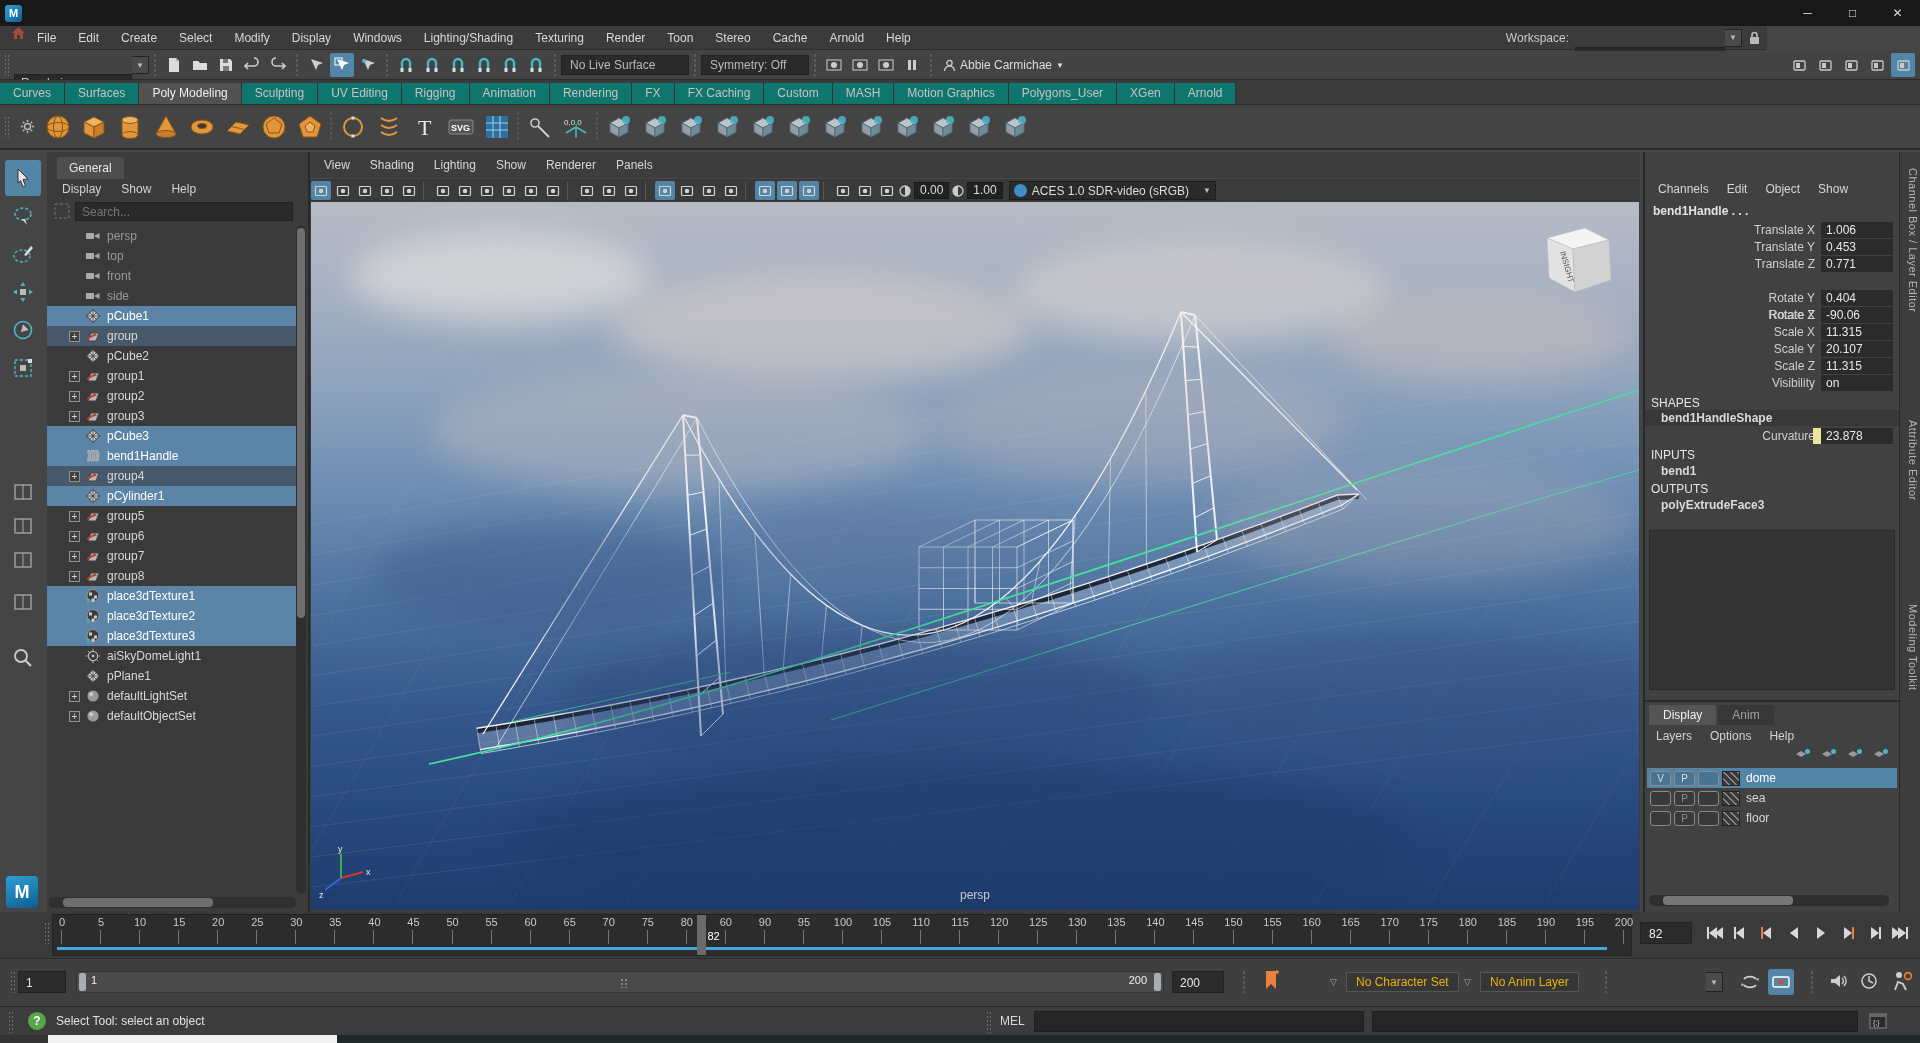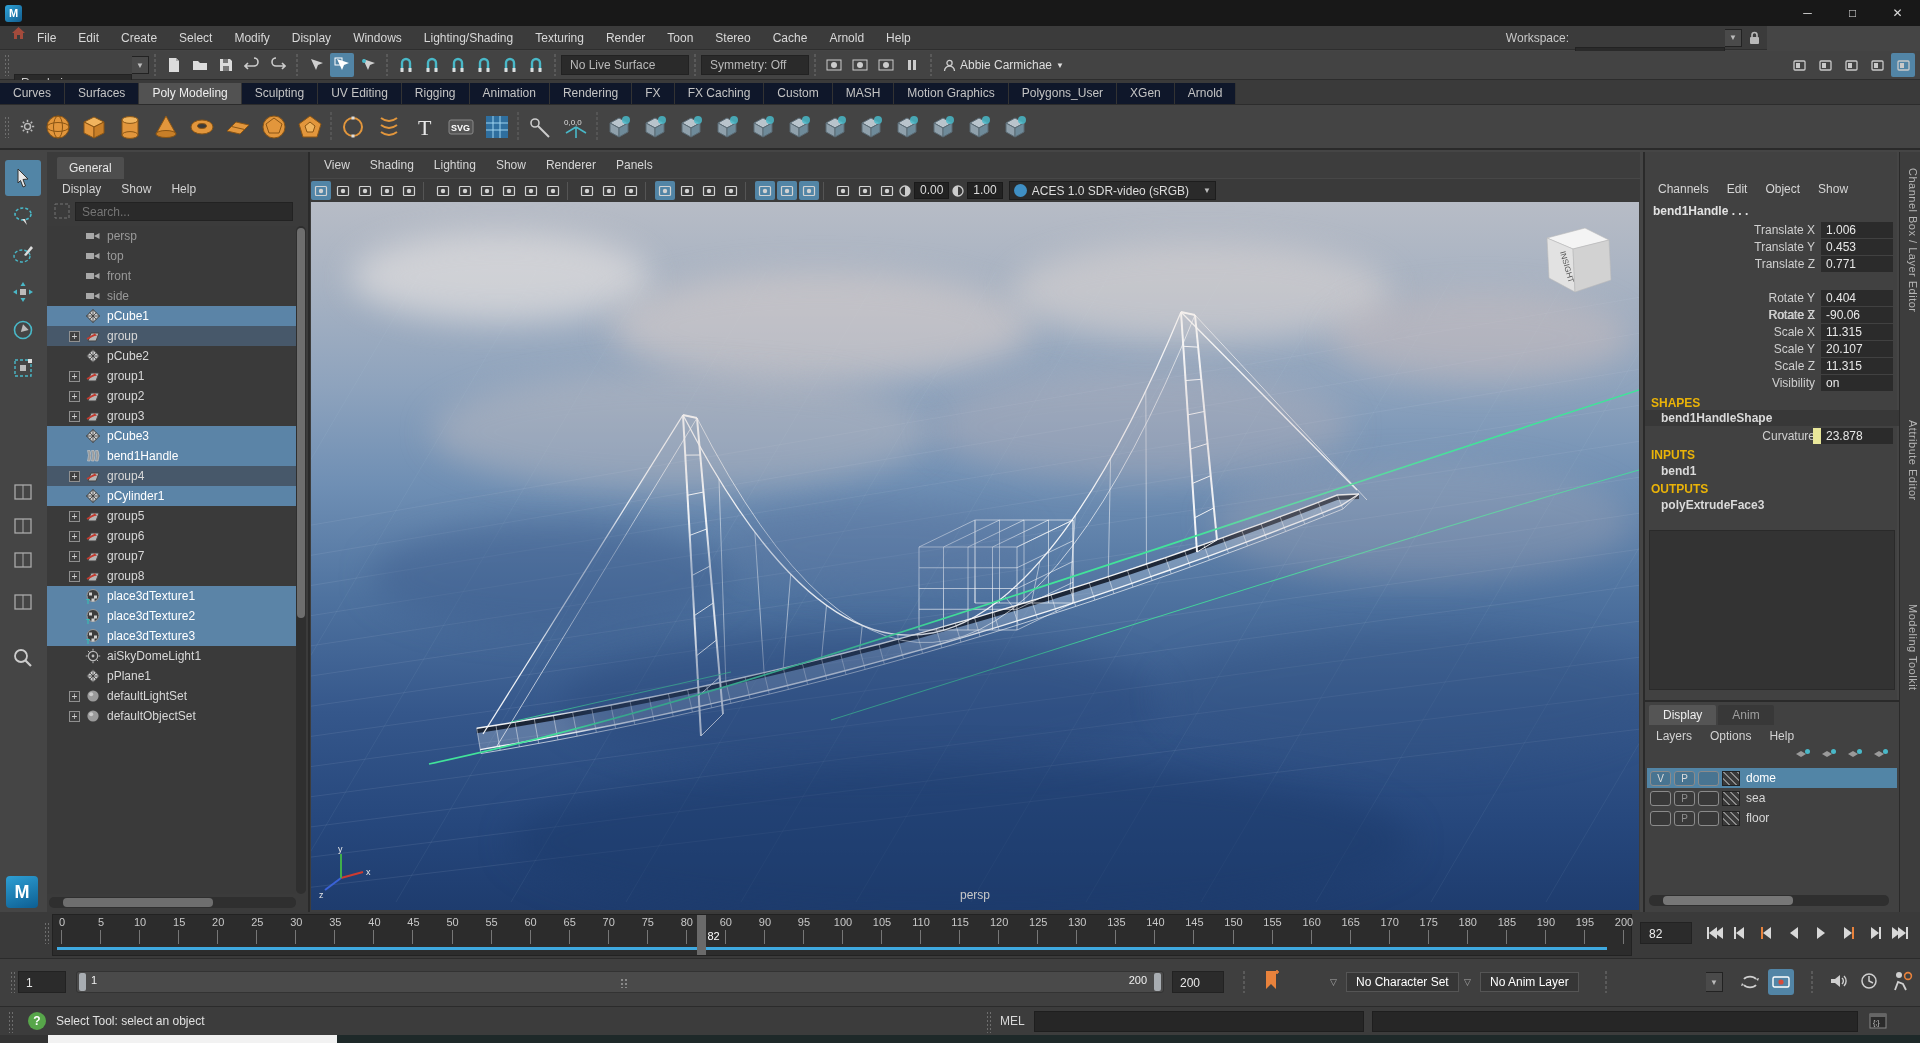--- a/index.html
+++ b/index.html
@@ -22,21 +22,21 @@
   #statusline { left:0; top:51px; width:1920px; height:29px; background:#434343; border-bottom:1px solid #2c2c2c; display:flex; align-items:center; }
   .grip { width:6px; height:22px; margin:0 4px; background-image:radial-gradient(#6e6e6e 1px, transparent 1px); background-size:3px 4px; }
   .sep-collapse { width:8px; height:22px; margin:0 2px; background-image:linear-gradient(#5a5a5a 60%, transparent 0); background-size:2px 5px; background-repeat:repeat-y; background-position:3px 0; }
   .sicon { width:24px; height:24px; margin:0 1px; border-radius:2px; display:flex; align-items:center; justify-content:center; }
   .sicon svg { display:block; }
   .sicon.hl { background:#5285a6; }
   .statfield { background:#2a2a2a; border:1px solid #222; height:20px; line-height:18px; padding:0 8px; color:#b9b9b9; }
   .userchip { display:flex; align-items:center; color:#ddd; gap:4px; padding:0 6px; }
   
   #shelftabs { left:0; top:80px; width:1920px; height:25px; background:#3a3a3a; display:flex; align-items:flex-end; border-bottom:1px solid #2c2c2c; }
-  .shelftab { padding:4px 13px; color:#c4c4c4; background:#0f172a; border-right:1px solid #333; height:21px; line-height:13px; }
+  .shelftab { padding:4px 13px; color:#c4c4c4; background:#0f766e; border-right:1px solid #333; height:21px; line-height:13px; }
   .shelftab.active { background:#525252; color:#eee; }
   #shelficons { left:0; top:105px; width:1920px; height:45px; background:#444; display:flex; align-items:center; border-bottom:2px solid #2a2a2a; }
   .shicon { width:34px; height:34px; margin:0 1px; display:flex; align-items:center; justify-content:center; }
   .shsep { width:7px; height:30px; background-image:linear-gradient(#555 60%, transparent 0); background-size:2px 5px; background-repeat:repeat-y; background-position:2px 0; }
   
   #toolbox { left:0; top:152px; width:47px; height:760px; background:#454545; }
   .tbicon { position:absolute; left:5px; width:36px; height:36px; border-radius:3px; display:flex; align-items:center; justify-content:center; }
   .tbicon.active { background:#5285a6; }
   #mayalogo { position:absolute; left:6px; width:32px; height:32px; border-radius:4px; background:linear-gradient(160deg,#2e9fd4,#0d5e92); color:#fff; display:flex; align-items:center; justify-content:center; font-weight:bold; font-size:18px; }
   
@@ -72,21 +72,21 @@
   .cloud { position:absolute; border-radius:50%; filter:blur(16px); }
   #persp-label { position:absolute; left:0; right:0; bottom:8px; text-align:center; color:#c9c9c9; font-size:12px; }
   
   #channelbox { left:1643px; top:152px; width:254px; height:760px; background:#414141; border-left:2px solid #2a2a2a; }
   #cb-menu { position:absolute; left:4px; top:28px; display:flex; }
   #cb-menu span { padding:2px 9px; color:#d6d6d6; }
   #cb-node { position:absolute; left:8px; top:52px; color:#e2e2e2; font-weight:bold; }
   .cbrow { position:absolute; left:0; width:254px; height:17px; }
   .cbrow .lbl { position:absolute; right:84px; top:1px; color:#cfcfcf; }
   .cbrow .val { position:absolute; left:176px; top:0; width:72px; height:16px; background:#2b2b2b; color:#e8e8e8; padding:0 5px; line-height:16px; }
-  .cbsection { position:absolute; left:6px; color:#eab308; font-weight:bold; }
+  .cbsection { position:absolute; left:6px; color:#e5e5e5; font-weight:normal; }
   .cbsub { position:absolute; left:16px; color:#dadada; font-weight:bold; }
   #cb-empty { position:absolute; left:4px; top:378px; width:246px; height:160px; background:#333; border:1px solid #2a2a2a; }
   
   #layered { position:absolute; left:0; top:548px; width:254px; height:212px; border-top:2px solid #2a2a2a; background:#414141; }
   .laytab { padding:3px 14px; color:#9f9f9f; background:#383838; border-radius:2px 2px 0 0; margin-right:2px; }
   .laytab.active { background:#555; color:#eee; }
   #lay-menu span { padding:2px 9px; color:#d2d2d2; }
   .layrow { position:relative; height:20px; display:flex; align-items:center; color:#d8d8d8; }
   .layrow.selected { background:#5285a6; color:#fff; }
   .laybox { width:21px; height:15px; border:1px solid #8b8b8b; border-radius:3px; margin-left:3px; font-size:10px; color:#ddd; text-align:center; line-height:13px; background:rgba(0,0,0,.12); }
@@ -111,21 +111,21 @@
   #playbtns { position:absolute; left:1700px; top:8px; display:flex; gap:1px; }
   .pbtn { width:26px; height:26px; display:flex; align-items:center; justify-content:center; border-radius:2px; }
   
   #rangerow { left:0; top:958px; width:1920px; height:48px; background:#3f3f3f; border-top:1px solid #2b2b2b; }
   .rfield { position:absolute; top:12px; height:22px; background:#2b2b2b; border:1px solid #222; color:#e8e8e8; line-height:22px; padding:0 7px; }
   #rangetrack { position:absolute; left:76px; top:12px; width:1088px; height:22px; background:#4a4a4a; border:1px solid #333; border-radius:3px; }
   .rhandle { position:absolute; top:1px; width:7px; height:18px; background:#a8adb2; border-radius:2px; }
   #rangetrack .rlab { position:absolute; top:2px; color:#f0f0f0; font-size:11px; }
   #rangetrack .rgrip { position:absolute; left:50%; top:6px; width:8px; height:10px; background-image:radial-gradient(#8a8a8a 1px, transparent 1px); background-size:4px 4px; }
   .ddtri { position:absolute; top:18px; color:#aaa; font-size:9px; }
-  .optfield { position:absolute; top:13px; height:20px; background:#363636; border:1px solid #555; color:#ffffff; line-height:18px; padding:0 9px; }
+  .optfield { position:absolute; top:13px; height:20px; background:#363636; border:1px solid #555; color:#eab308; line-height:18px; padding:0 9px; }
   
   #cmdrow { left:0; top:1006px; width:1920px; height:29px; background:#3c3c3c; border-top:1px solid #2b2b2b; }
   #helpq { position:absolute; left:28px; top:5px; width:18px; height:18px; border-radius:50%; background:#57a64a; color:#fff; text-align:center; line-height:18px; font-weight:bold; font-size:12px; }
   #helptext { position:absolute; left:56px; top:7px; color:#e0e0e0; }
   #mel-label { position:absolute; left:1000px; top:7px; color:#d8d8d8; }
   .melfield { position:absolute; top:4px; height:21px; background:#262626; border:1px solid #1e1e1e; }
   #bottomstrip { left:0; top:1035px; width:1920px; height:8px; background:#1e2929; }
   #bottomstrip .white { position:absolute; left:48px; top:0; width:289px; height:8px; background:#f2f2f2; }
   #bottomstrip .dark { position:absolute; left:0; top:0; width:48px; height:8px; background:#333; }
   svg { display:block; }

